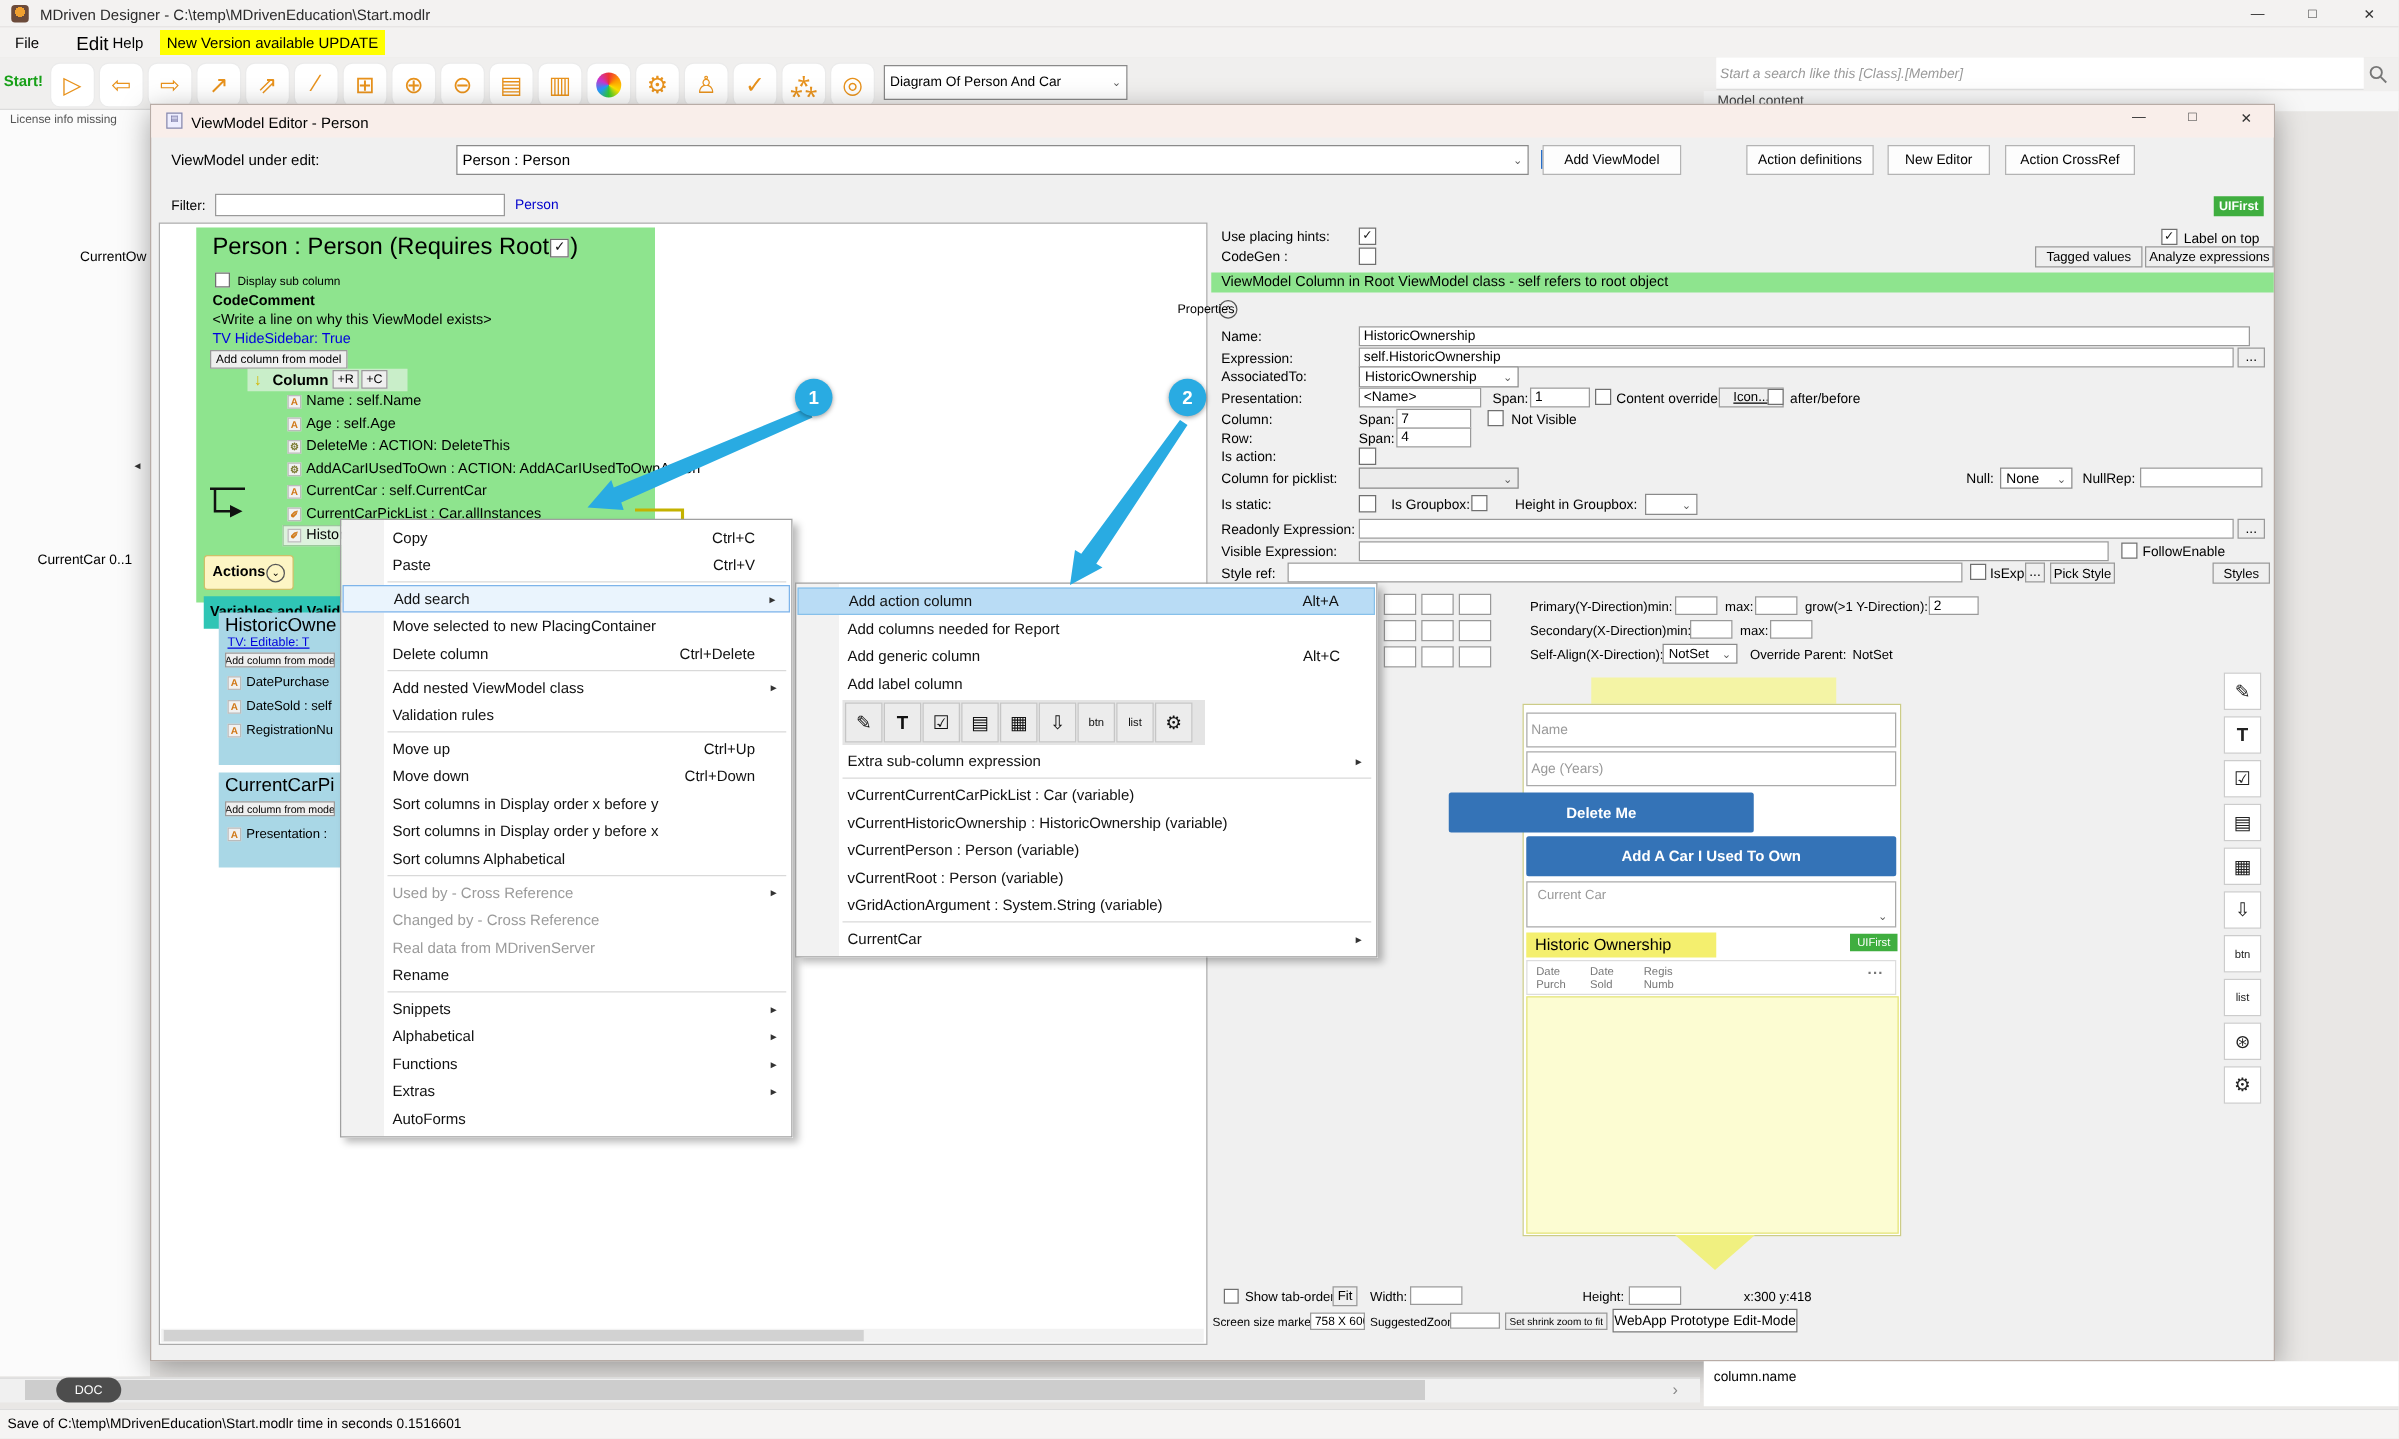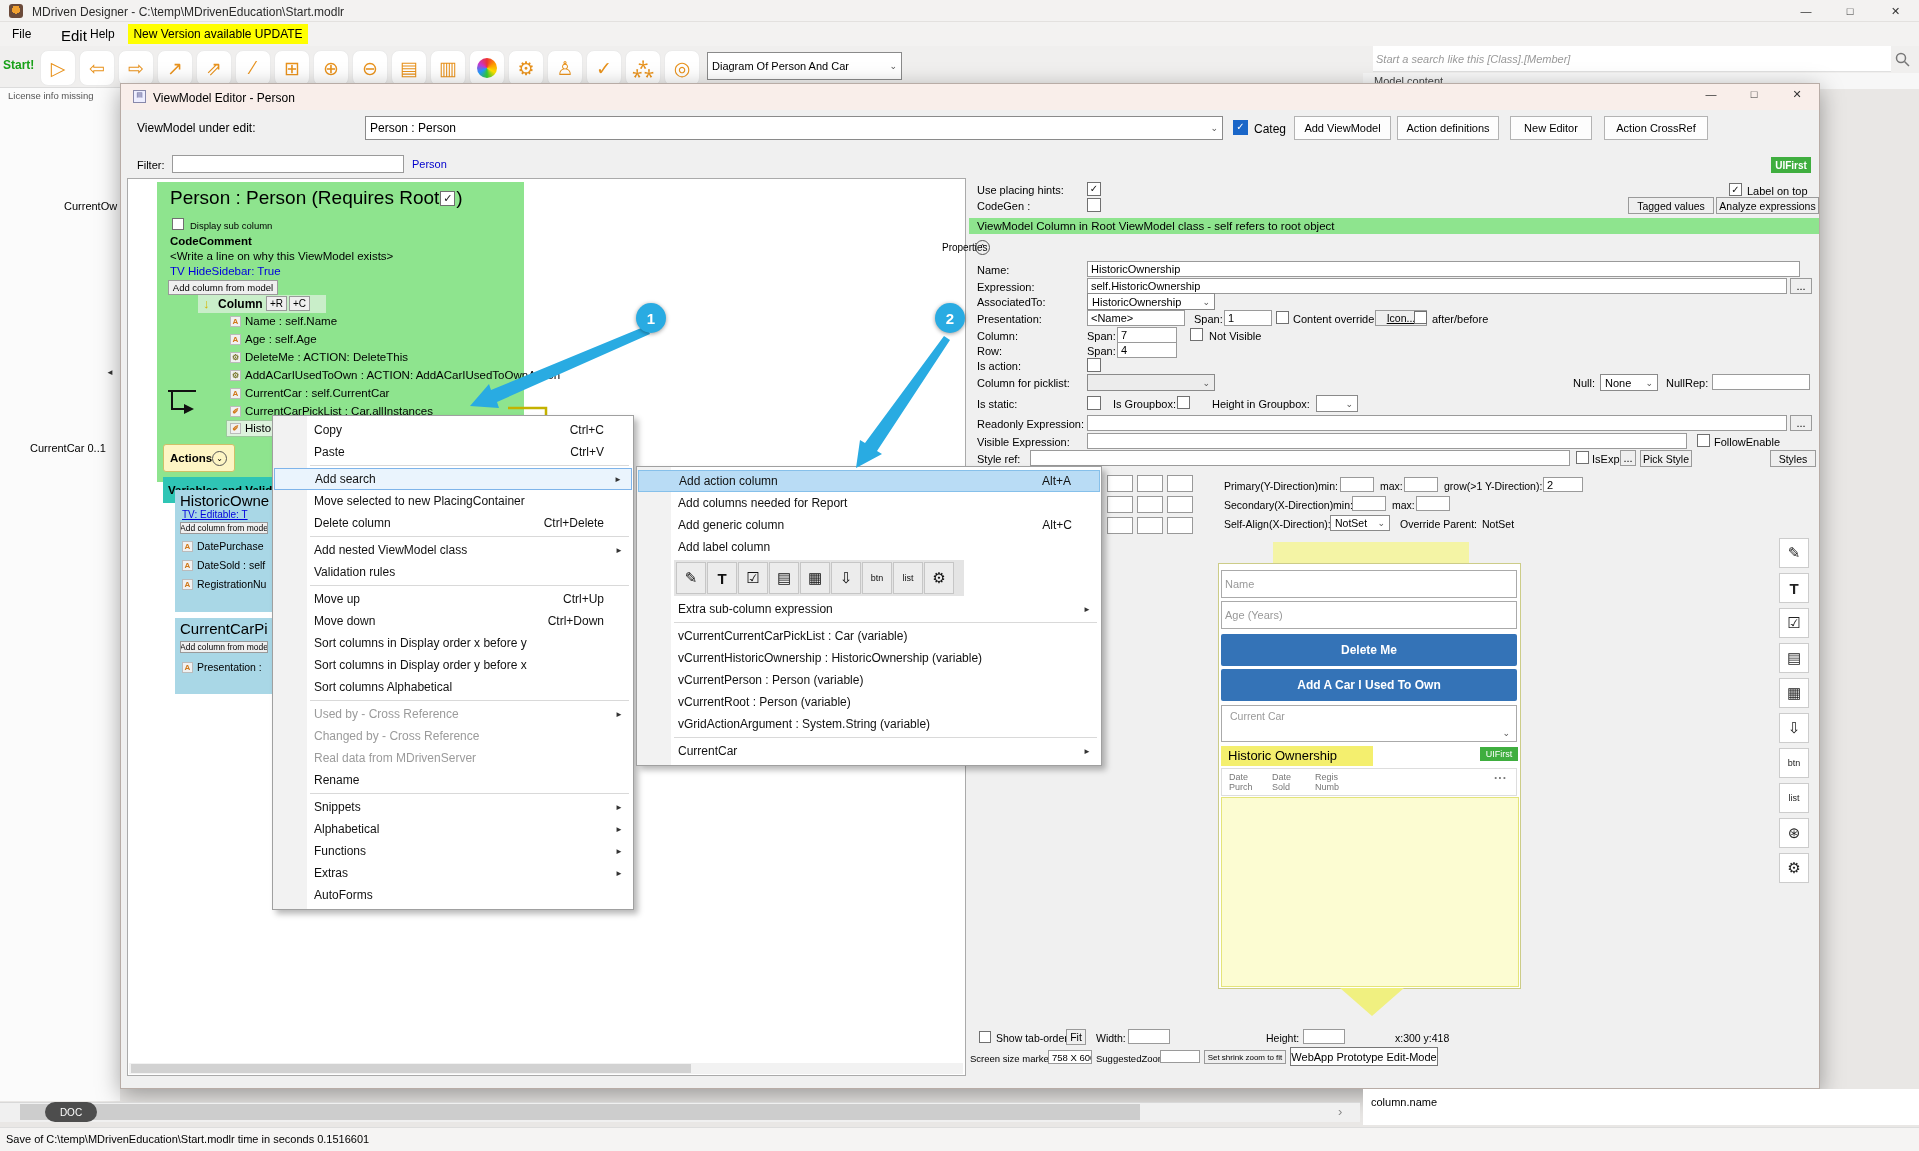--- a/index.html
+++ b/index.html
@@ -138,21 +138,21 @@
 <div class="a" style="left:1738px;top:88px;width:32px;height:18px;text-align:center;color:#333"><span>□</span></div>
 <div class="a" style="left:1781px;top:88px;width:32px;height:18px;text-align:center;color:#333"><span>✕</span></div>
 
 <div class="a lab" style="left:137px;top:121px;font-size:12px">ViewModel under edit:</div>
 <div class="a ddl" style="left:365px;top:116px;width:858px;height:24px;font-size:12px">
     <span>Person : Person</span>
     <span class="chev">⌄</span>
   </div>
 <div class="a cb blue ck" style="left:1233px;top:120px;width:15px;height:15px"></div>
 <div class="a lab" style="left:1254px;top:122px;font-size:12px">Categ</div>
-<div class="a btn" style="left:1294px;top:116px;width:97px;height:24px">
+<div class="a btn" style="left:1234px;top:116px;width:111px;height:24px">
     <span>Add ViewModel</span>
   </div>
 <div class="a btn" style="left:1397px;top:116px;width:102px;height:24px">
     <span>Action definitions</span>
   </div>
 <div class="a btn" style="left:1510px;top:116px;width:82px;height:24px">
     <span>New Editor</span>
   </div>
 <div class="a btn" style="left:1604px;top:116px;width:104px;height:24px">
     <span>Action CrossRef</span>
@@ -221,21 +221,21 @@
     <span>HistoricOwnership : self.HistoricOwnership</span>
   </div>
 
 <svg class="a" style="left:0;top:0;width:1919px;height:1151px;pointer-events:none">
   <polyline points="168,391 196,391" fill="none" stroke="#111" stroke-width="2"></polyline>
   <polyline points="172,391 172,409 184,409" fill="none" stroke="#111" stroke-width="2"></polyline>
   <polygon points="184,404 184,414 194,409" fill="#111"></polygon>
   <polyline points="508,408 546,408 546,440" fill="none" stroke="#c4b200" stroke-width="2.5"></polyline>
 </svg>
 
-<div class="a" style="left:163px;top:444px;width:72px;height:28px;background:#fdf5c4;border:1px solid #cfc068;border-radius:3px;display:flex;align-items:center;padding:0 6px">
+<div class="a" style="left:163px;top:444px;width:72px;height:28px;background:#fdf5c4;border:1px solid #cfc068;border-radius:3px;display:flex;align-items:center;justify-content:space-between;padding:0 6px">
     <span style="font-weight:bold;font-size:11.5px">Actions</span>
     <span style="width:15px;height:15px;border:1px solid #555;border-radius:50%;font-size:8px;text-align:center;line-height:13px">⌄</span>
   </div>
 <div class="a" style="left:163px;top:477px;width:109px;height:26px;background:#2fc5b5;overflow:hidden;display:flex;align-items:center">
     <span style="font-weight:bold;font-size:11.5px;padding-left:5px;white-space:nowrap">Variables and Validat</span>
   </div>
 
 <div class="a" style="left:175px;top:490px;width:97px;height:122px;background:#a9d7e6;overflow:hidden">
   <div style="font-size:15px;padding:2px 0 0 5px;white-space:nowrap">HistoricOwne</div>
   <div style="font-size:10px;color:#0000dd;text-decoration:underline;padding-left:7px;white-space:nowrap">TV: Editable: T</div>
@@ -405,21 +405,21 @@
     <span>NotSet</span>
     <span class="chev">⌄</span>
   </div>
 <div class="a lab small" style="left:1400px;top:518px">Override Parent:</div>
 <div class="a lab small" style="left:1482px;top:518px">NotSet</div>
 
 <div class="a" style="left:1273px;top:542px;width:196px;height:30px;background:#f6f68c;opacity:.75"></div>
 <div class="a" style="left:1218px;top:563px;width:303px;height:426px;background:#fff;border:1px solid #cccc88"></div>
 <input class="a fld" style="left: 1221px; top: 570px; width: 296px; height: 28px; border: 1px solid rgb(170, 170, 170);" placeholder="Name">
 <input class="a fld" style="left: 1221px; top: 601px; width: 296px; height: 28px; border: 1px solid rgb(170, 170, 170);" placeholder="Age (Years)">
-<div class="a pbtn" style="left:1221px;top:634px;width:296px;height:32px">
+<div class="a pbtn" style="left:1159px;top:634px;width:244px;height:32px">
     <span>Delete Me</span>
   </div>
 <div class="a pbtn" style="left:1221px;top:669px;width:296px;height:32px">
     <span>Add A Car I Used To Own</span>
   </div>
 <div class="a" style="left:1221px;top:705px;width:296px;height:37px;background:#fff;border:1px solid #aaa">
     <span style="position:absolute;left:8px;top:4px;color:#999;font-size:10.5px">Current Car</span>
     <span class="chev" style="position:absolute;right:6px;bottom:3px">⌄</span>
   </div>
 <div class="a" style="left:1221px;top:746px;width:152px;height:20px;background:#f4ef6e"></div>

